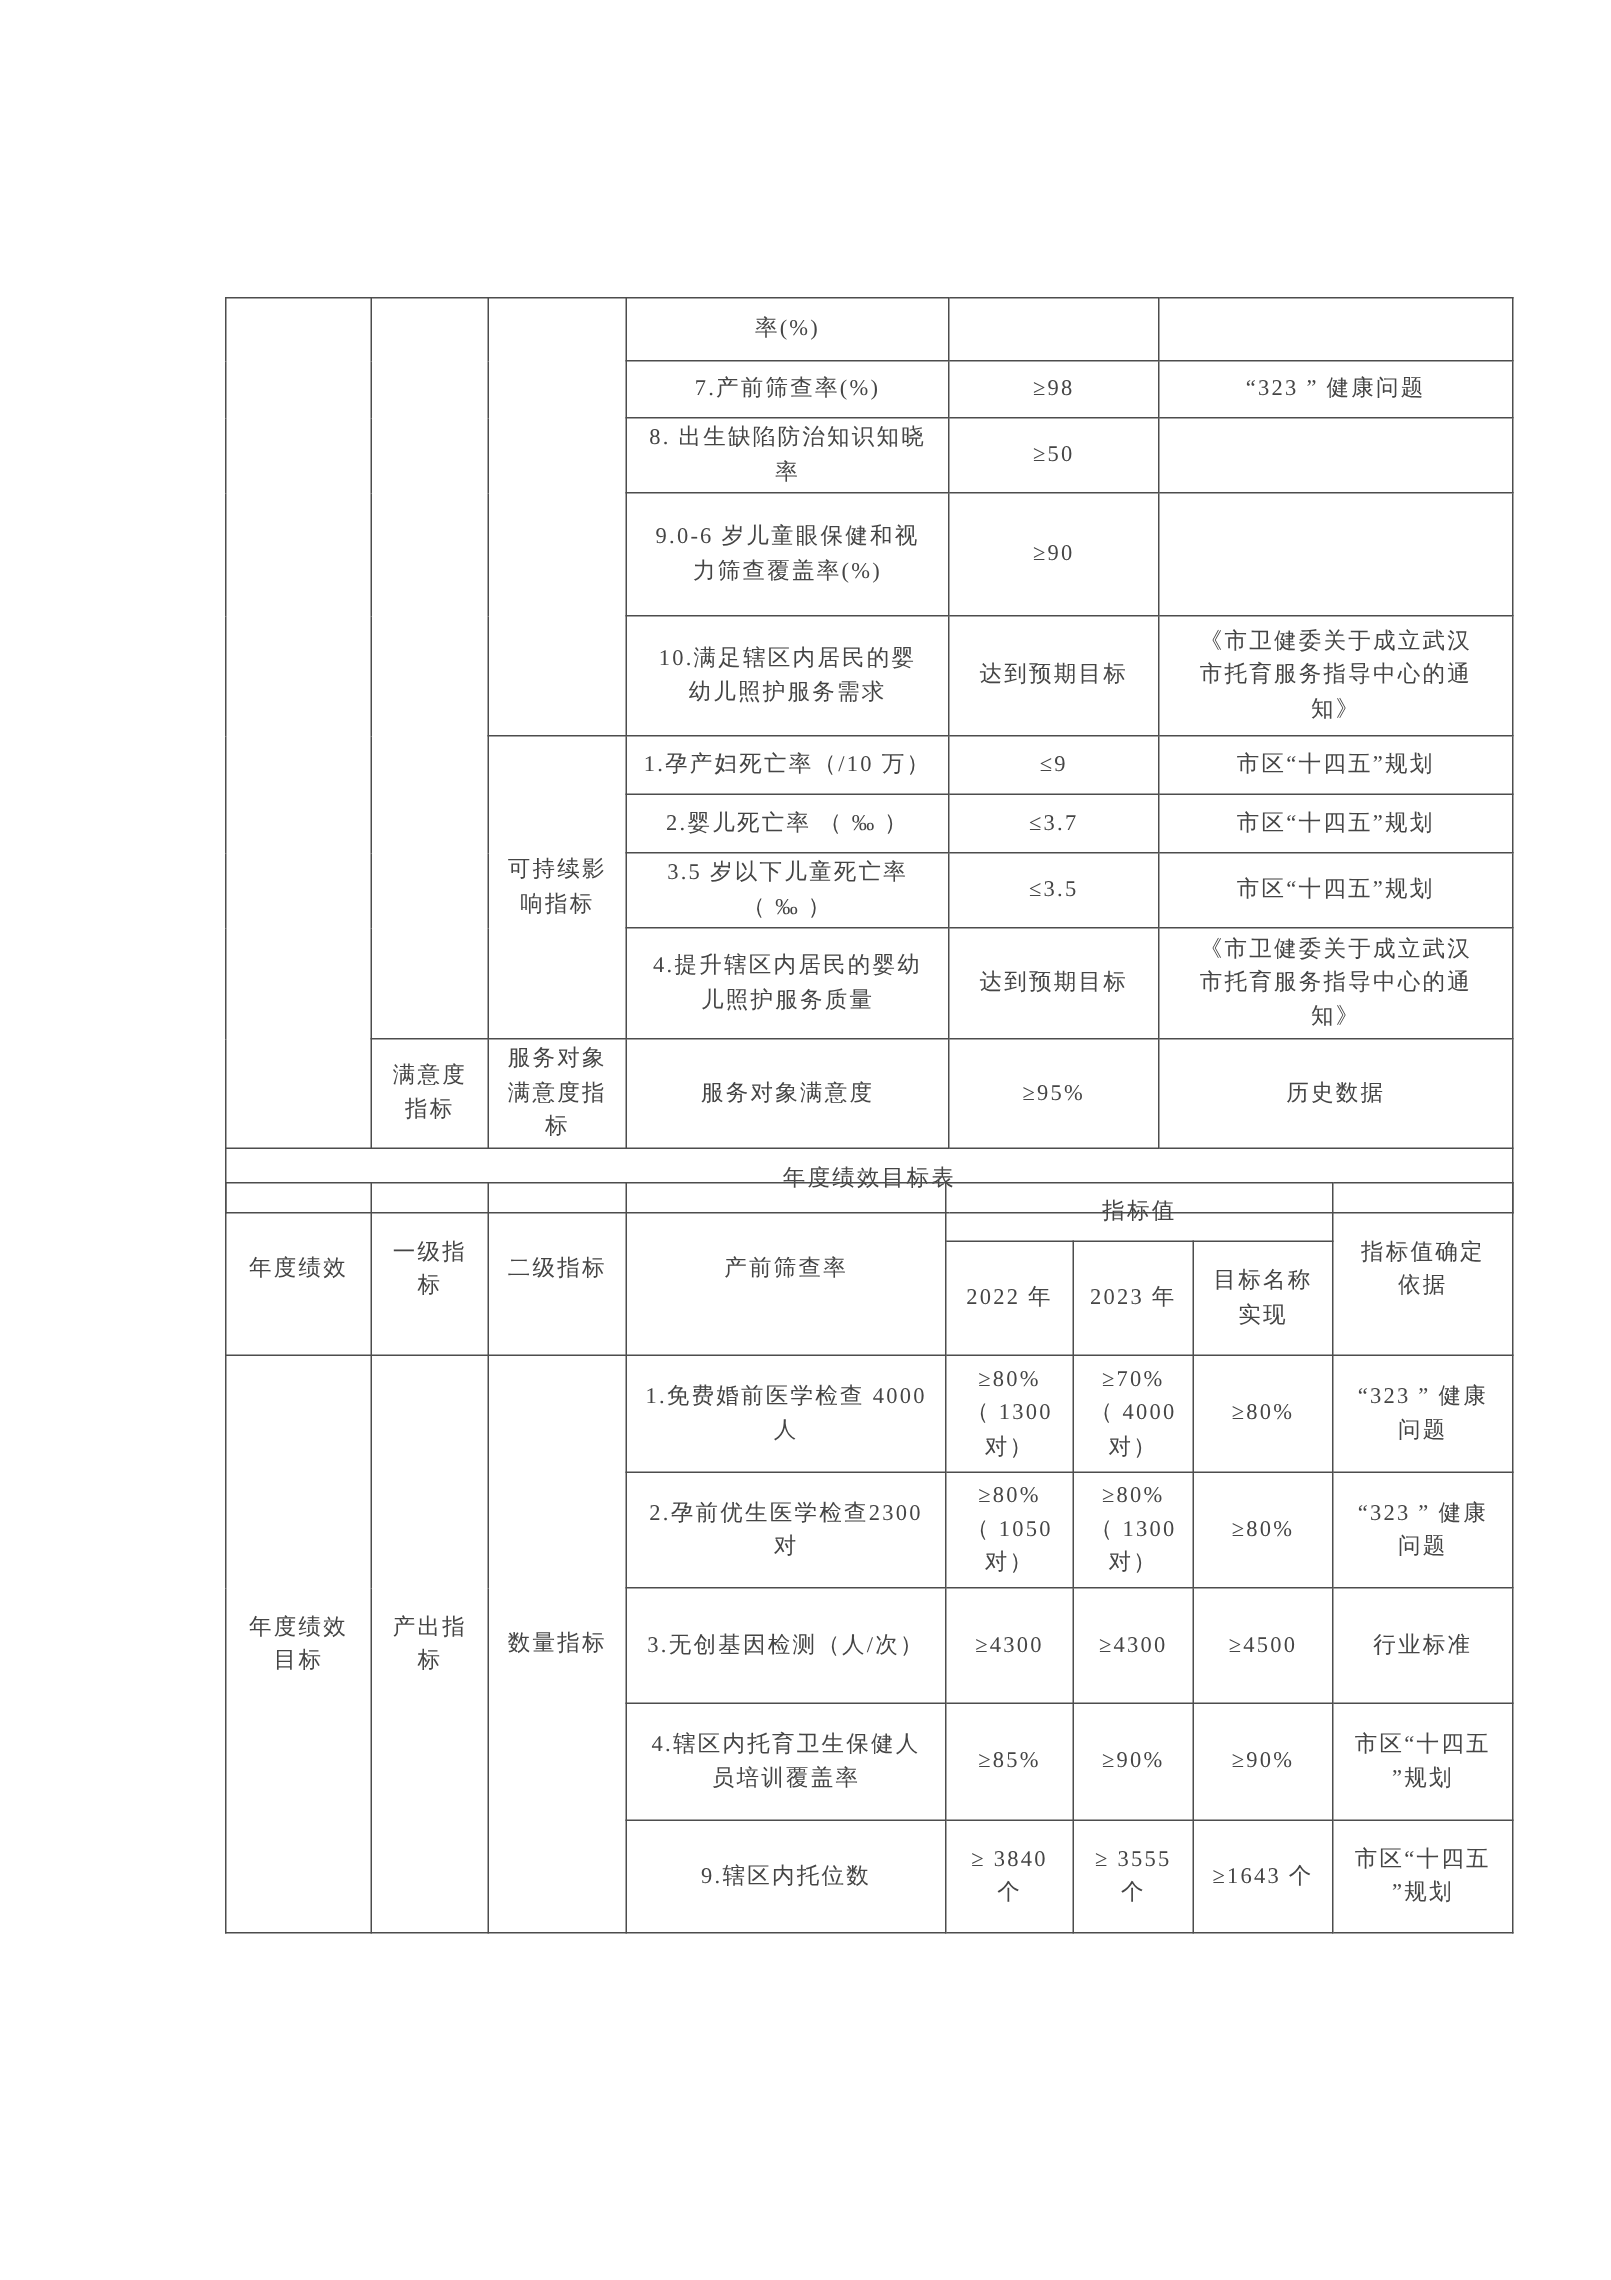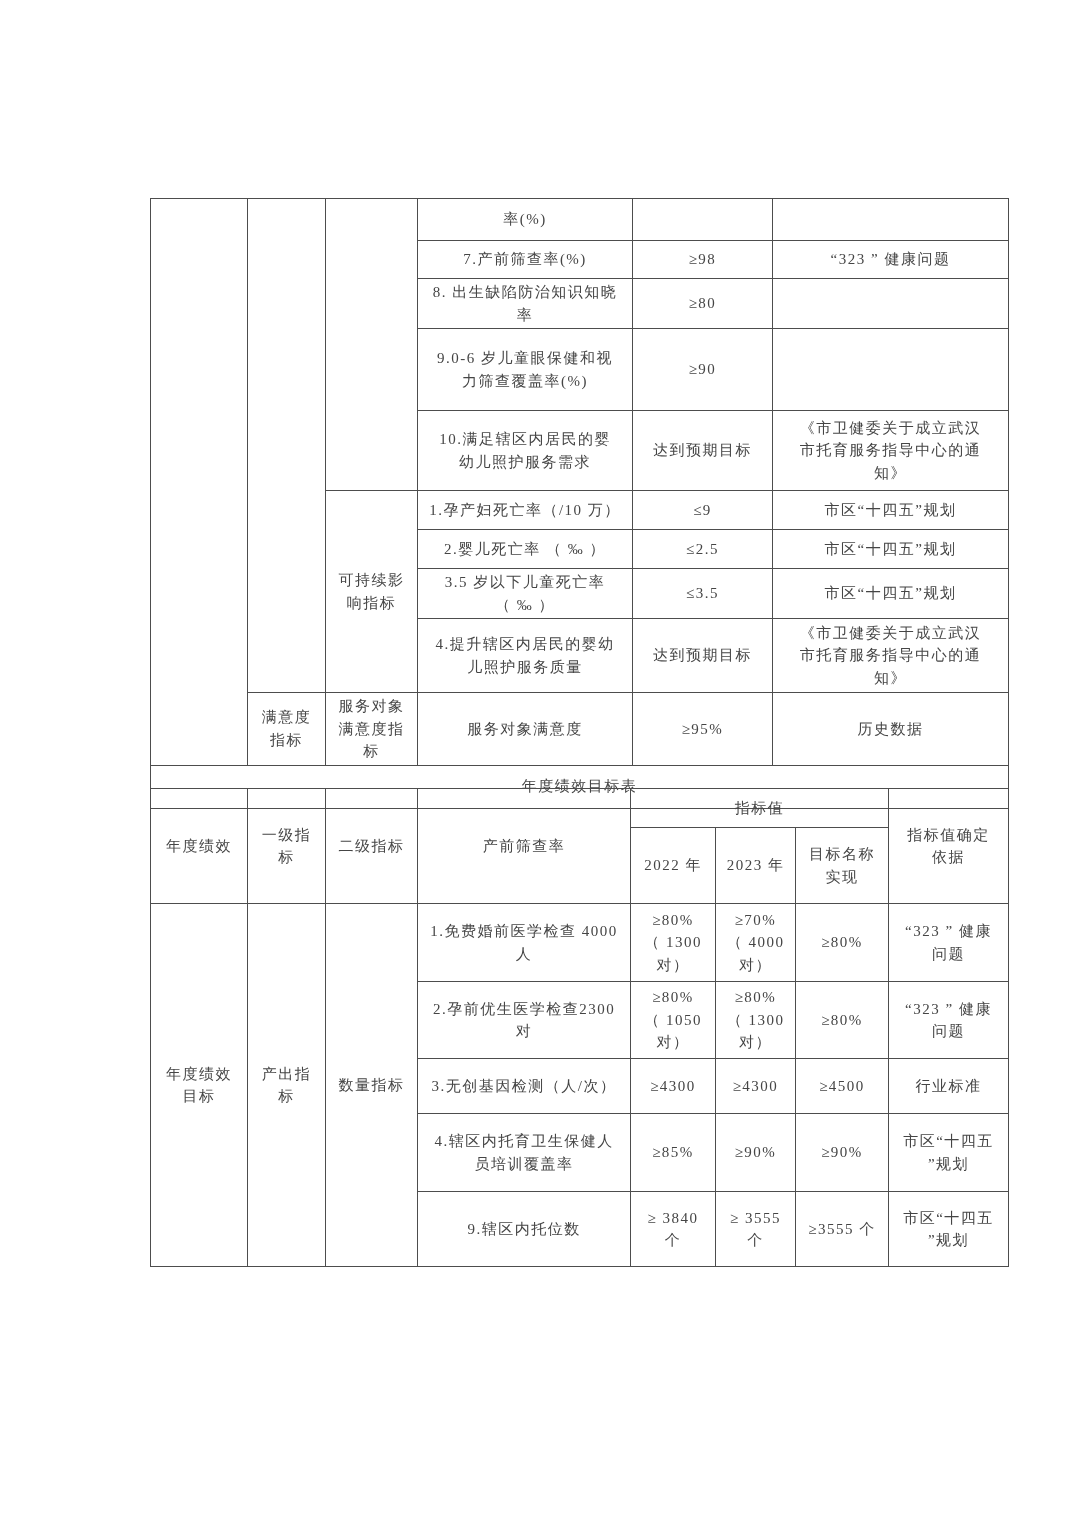--- a/index.html
+++ b/index.html
@@ -61,21 +61,21 @@
       <td></td>
     </tr>
     <tr style="height:38px">
       <td>7.产前筛查率(%)</td>
       <td class="num">≥98</td>
       <td>“323 ” 健康问题</td>
     </tr>
     <tr style="height:44px">
       <td>8. 出生缺陷防治知识知晓
 率</td>
-      <td class="num">≥80</td>
+      <td class="num">≥50</td>
       <td></td>
     </tr>
     <tr style="height:82px">
       <td>9.0-6 岁儿童眼保健和视
 力筛查覆盖率(%)</td>
       <td class="num">≥90</td>
       <td></td>
     </tr>
     <tr style="height:80px">
       <td>10.满足辖区内居民的婴
@@ -87,21 +87,21 @@
     </tr>
     <tr style="height:39px">
       <td rowspan="4">可持续影
 响指标</td>
       <td>1.孕产妇死亡率（/10 万）</td>
       <td class="num">≤9</td>
       <td>市区“十四五”规划</td>
     </tr>
     <tr style="height:39px">
       <td>2.婴儿死亡率 （ ‰ ）</td>
-      <td class="num">≤2.5</td>
+      <td class="num">≤3.7</td>
       <td>市区“十四五”规划</td>
     </tr>
     <tr style="height:44px">
       <td>3.5 岁以下儿童死亡率
 （ ‰ ）</td>
       <td class="num">≤3.5</td>
       <td>市区“十四五”规划</td>
     </tr>
     <tr style="height:74px">
       <td>4.提升辖区内居民的婴幼
@@ -179,21 +179,21 @@
       <td class="num">≥80%
 （ 1050
 对）</td>
       <td class="num">≥80%
 （ 1300
 对）</td>
       <td class="num bottom-align">≥80%</td>
       <td>“323 ” 健康
 问题</td>
     </tr>
-    <tr style="height:55px">
+    <tr style="height:77px">
       <td>3.无创基因检测（人/次）</td>
       <td class="num">≥4300</td>
       <td class="num">≥4300</td>
       <td class="num">≥4500</td>
       <td>行业标准</td>
     </tr>
     <tr style="height:78px">
       <td>4.辖区内托育卫生保健人
 员培训覆盖率</td>
       <td class="num">≥85%</td>
@@ -201,20 +201,20 @@
       <td class="num">≥90%</td>
       <td>市区“十四五
 ”规划</td>
     </tr>
     <tr style="height:75px">
       <td>9.辖区内托位数</td>
       <td class="num">≥ 3840
 个</td>
       <td class="num">≥ 3555
 个</td>
-      <td class="num bottom-align">≥3555 个</td>
+      <td class="num bottom-align">≥1643 个</td>
       <td>市区“十四五
 ”规划</td>
     </tr>
   </tbody>
     </table>
 
 </div>
 
 </body></html>

